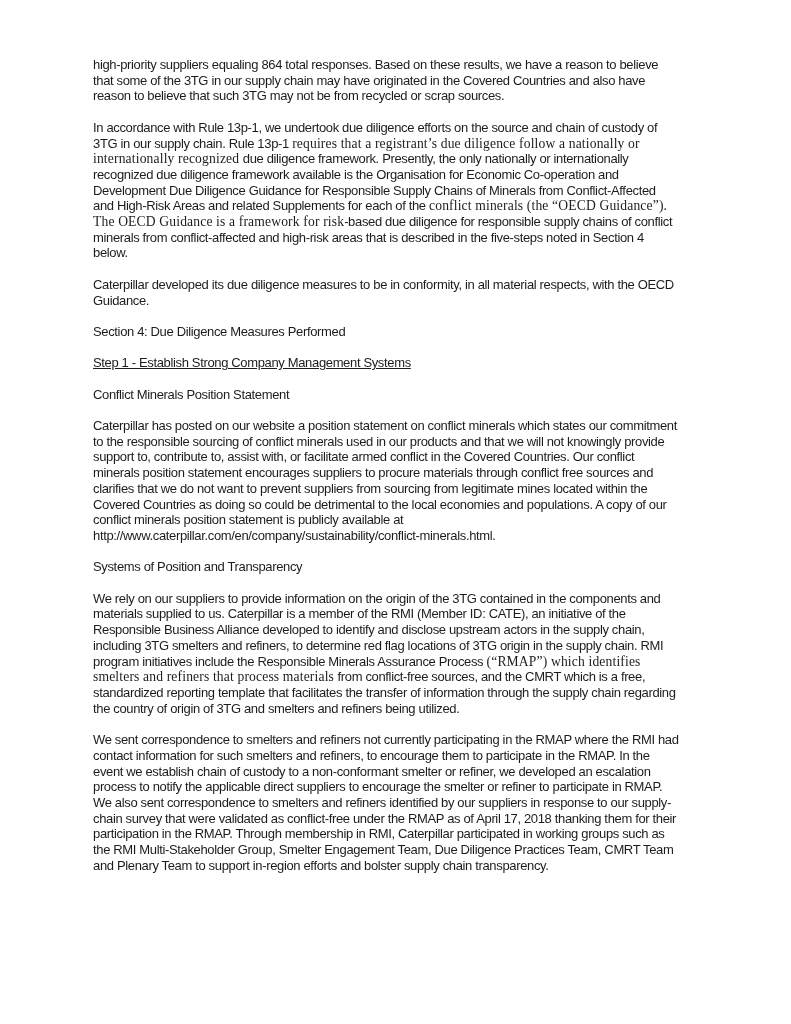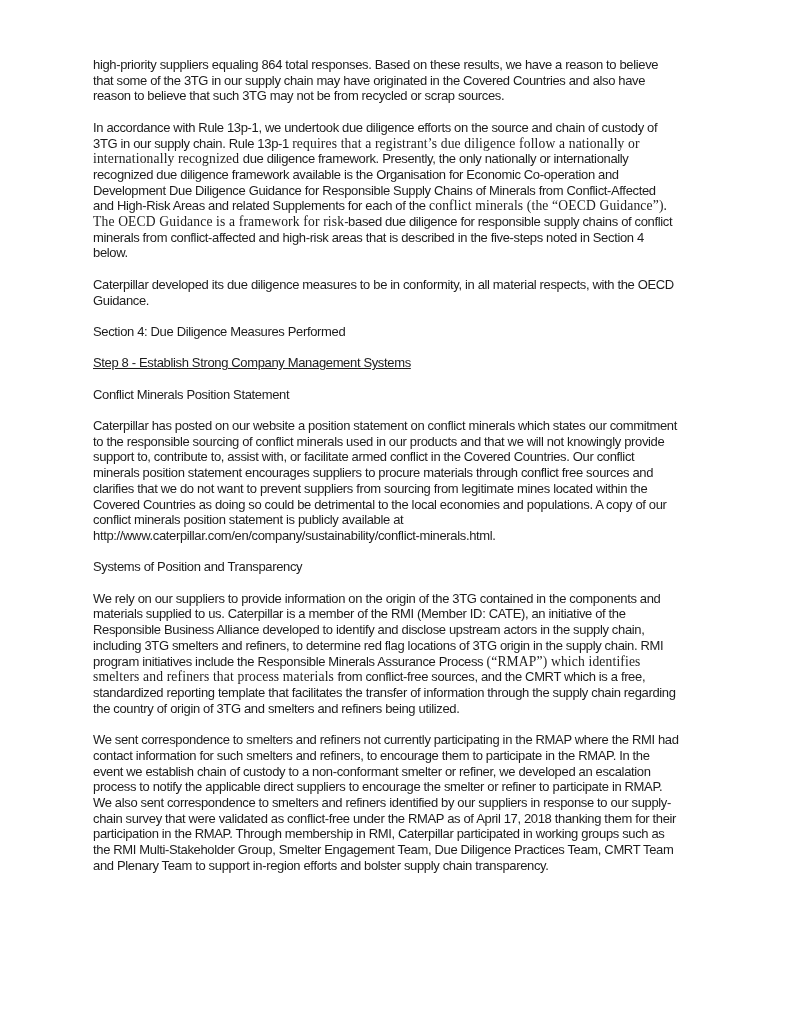--- a/index.html
+++ b/index.html
@@ -34,20 +34,20 @@
 </style>
 </head>
 <body style="background: rgb(255, 255, 255);">
 
 <div class="page">
   <div class="doc" style="color: rgb(28, 28, 28);">
       <p><span>high-priority suppliers equaling 864 total responses.  Based on these results, we have a reason to believe that some of the 3TG in our supply chain may have originated in the Covered Countries and also have reason to believe that such 3TG may not be from recycled or scrap sources.</span></p>
       <p><span>In accordance with Rule 13p-1, we undertook due diligence efforts on the source and chain of custody of 3TG in our supply chain. Rule 13p-1 </span><span class="seg-serif">requires that a registrant’s due diligence follow a nationally or internationally recognized </span><span>due diligence framework. Presently, the only nationally or internationally recognized due diligence framework available is the Organisation for Economic Co-operation and Development Due Diligence Guidance for Responsible Supply Chains of Minerals from Conflict-Affected and High-Risk Areas and related Supplements for each of the </span><span class="seg-serif">conflict minerals (the “OECD Guidance”). The OECD Guidance is a framework for risk</span><span>-based due diligence for responsible supply chains of conflict minerals from conflict-affected and high-risk areas that is described in the five-steps noted in Section 4 below.</span></p>
       <p><span>Caterpillar developed its due diligence measures to be in conformity, in all material respects, with the OECD Guidance.</span></p>
       <p><span>Section 4: Due Diligence Measures Performed</span></p>
-      <p><span class="seg-underline">Step 8 - Establish Strong Company Management Systems</span></p>
+      <p><span class="seg-underline">Step 1 - Establish Strong Company Management Systems</span></p>
       <p><span>Conflict Minerals Position Statement</span></p>
       <p><span>Caterpillar has posted on our website a position statement on conflict minerals which states our commitment to the responsible sourcing of conflict minerals used in our products and that we will not knowingly provide support to, contribute to, assist with, or facilitate armed conflict in the Covered Countries.  Our conflict minerals position statement encourages suppliers to procure materials through conflict free sources and clarifies that we do not want to prevent suppliers from sourcing from legitimate mines located within the Covered Countries as doing so could be detrimental to the local economies and populations.  A copy of our conflict minerals position statement is publicly available at http://www.caterpillar.com/en/company/sustainability/conflict-minerals.html.</span></p>
       <p><span>Systems of Position and Transparency</span></p>
       <p><span>We rely on our suppliers to provide information on the origin of the 3TG contained in the components and materials supplied to us. Caterpillar is a member of the RMI (Member ID: CATE), an initiative of the Responsible Business Alliance developed to identify and disclose upstream actors in the supply chain, including 3TG smelters and refiners, to determine red flag locations of 3TG origin in the supply chain. RMI program initiatives include the Responsible Minerals Assurance Process </span><span class="seg-serif">(“RMAP”) which identifies smelters and refiners that process materials </span><span>from conflict-free sources, and the CMRT which is a free, standardized reporting template that facilitates the transfer of information through the supply chain regarding the country of origin of 3TG and smelters and refiners being utilized.</span></p>
       <p><span>We sent correspondence to smelters and refiners not currently participating in the RMAP where the RMI had contact information for such smelters and refiners, to encourage them to participate in the RMAP.  In the event we establish chain of custody to a non-conformant smelter or refiner, we developed an escalation process to notify the applicable direct suppliers to encourage the smelter or refiner to participate in RMAP.   We also sent correspondence to smelters and refiners identified by our suppliers in response to our supply-chain survey that were validated as conflict-free under the RMAP as of April 17, 2018 thanking them for their participation in the RMAP.  Through membership in RMI, Caterpillar participated in working groups such as the RMI Multi-Stakeholder Group, Smelter Engagement Team, Due Diligence Practices Team, CMRT Team and Plenary Team to support in-region efforts and bolster supply chain transparency.</span></p>
     </div>
 </div>
 
 </body></html>

